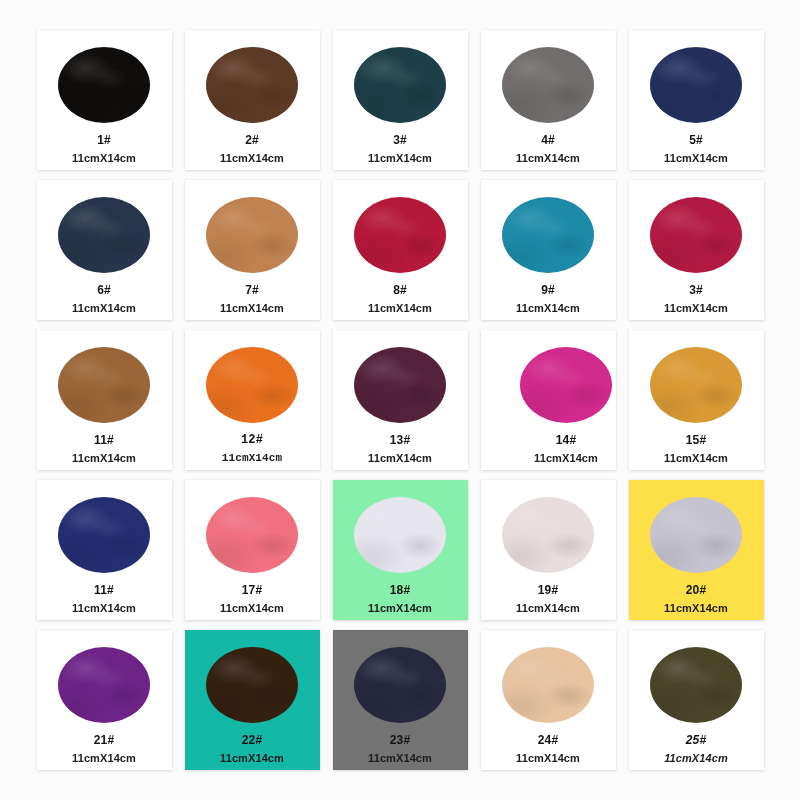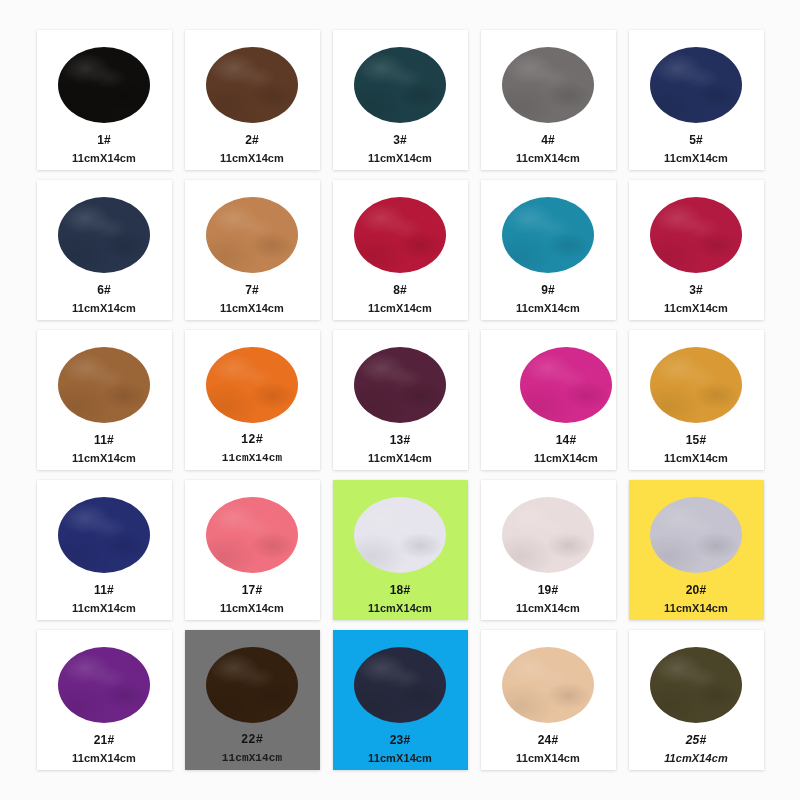--- a/index.html
+++ b/index.html
@@ -208,21 +208,21 @@
       <div class="swatch-code">11#</div>
       <div class="swatch-size">11cmX14cm</div>
     </div>
     <div class="swatch-card" style="background: rgb(255, 255, 255);">
       <div class="swatch-ellipse-wrap">
         <div class="swatch-ellipse" style="background: rgb(240, 112, 127);"></div>
       </div>
       <div class="swatch-code">17#</div>
       <div class="swatch-size">11cmX14cm</div>
     </div>
-    <div class="swatch-card" style="background: #bef264;">
+    <div class="swatch-card" style="background: #86efac;">
       <div class="swatch-ellipse-wrap">
         <div class="swatch-ellipse" style="background: rgb(230, 228, 236);"></div>
       </div>
       <div class="swatch-code">18#</div>
       <div class="swatch-size">11cmX14cm</div>
     </div>
     <div class="swatch-card" style="background: rgb(255, 255, 255);">
       <div class="swatch-ellipse-wrap">
         <div class="swatch-ellipse" style="background: rgb(233, 220, 220);"></div>
       </div>
@@ -236,28 +236,28 @@
       <div class="swatch-code">20#</div>
       <div class="swatch-size">11cmX14cm</div>
     </div>
     <div class="swatch-card" style="background: rgb(255, 255, 255);">
       <div class="swatch-ellipse-wrap">
         <div class="swatch-ellipse" style="background: rgb(109, 36, 134);"></div>
       </div>
       <div class="swatch-code">21#</div>
       <div class="swatch-size">11cmX14cm</div>
     </div>
-    <div class="swatch-card" style="background: #737373; font-family: Liberation Mono, monospace;">
+    <div class="swatch-card" style="background: #14b8a6;">
       <div class="swatch-ellipse-wrap">
         <div class="swatch-ellipse" style="background: rgb(52, 32, 15);"></div>
       </div>
       <div class="swatch-code">22#</div>
       <div class="swatch-size">11cmX14cm</div>
     </div>
-    <div class="swatch-card" style="background: #0ea5e9;">
+    <div class="swatch-card" style="background: #737373;">
       <div class="swatch-ellipse-wrap">
         <div class="swatch-ellipse" style="background: rgb(39, 42, 62);"></div>
       </div>
       <div class="swatch-code">23#</div>
       <div class="swatch-size">11cmX14cm</div>
     </div>
     <div class="swatch-card" style="background: rgb(255, 255, 255);">
       <div class="swatch-ellipse-wrap">
         <div class="swatch-ellipse" style="background: rgb(231, 195, 160);"></div>
       </div>

